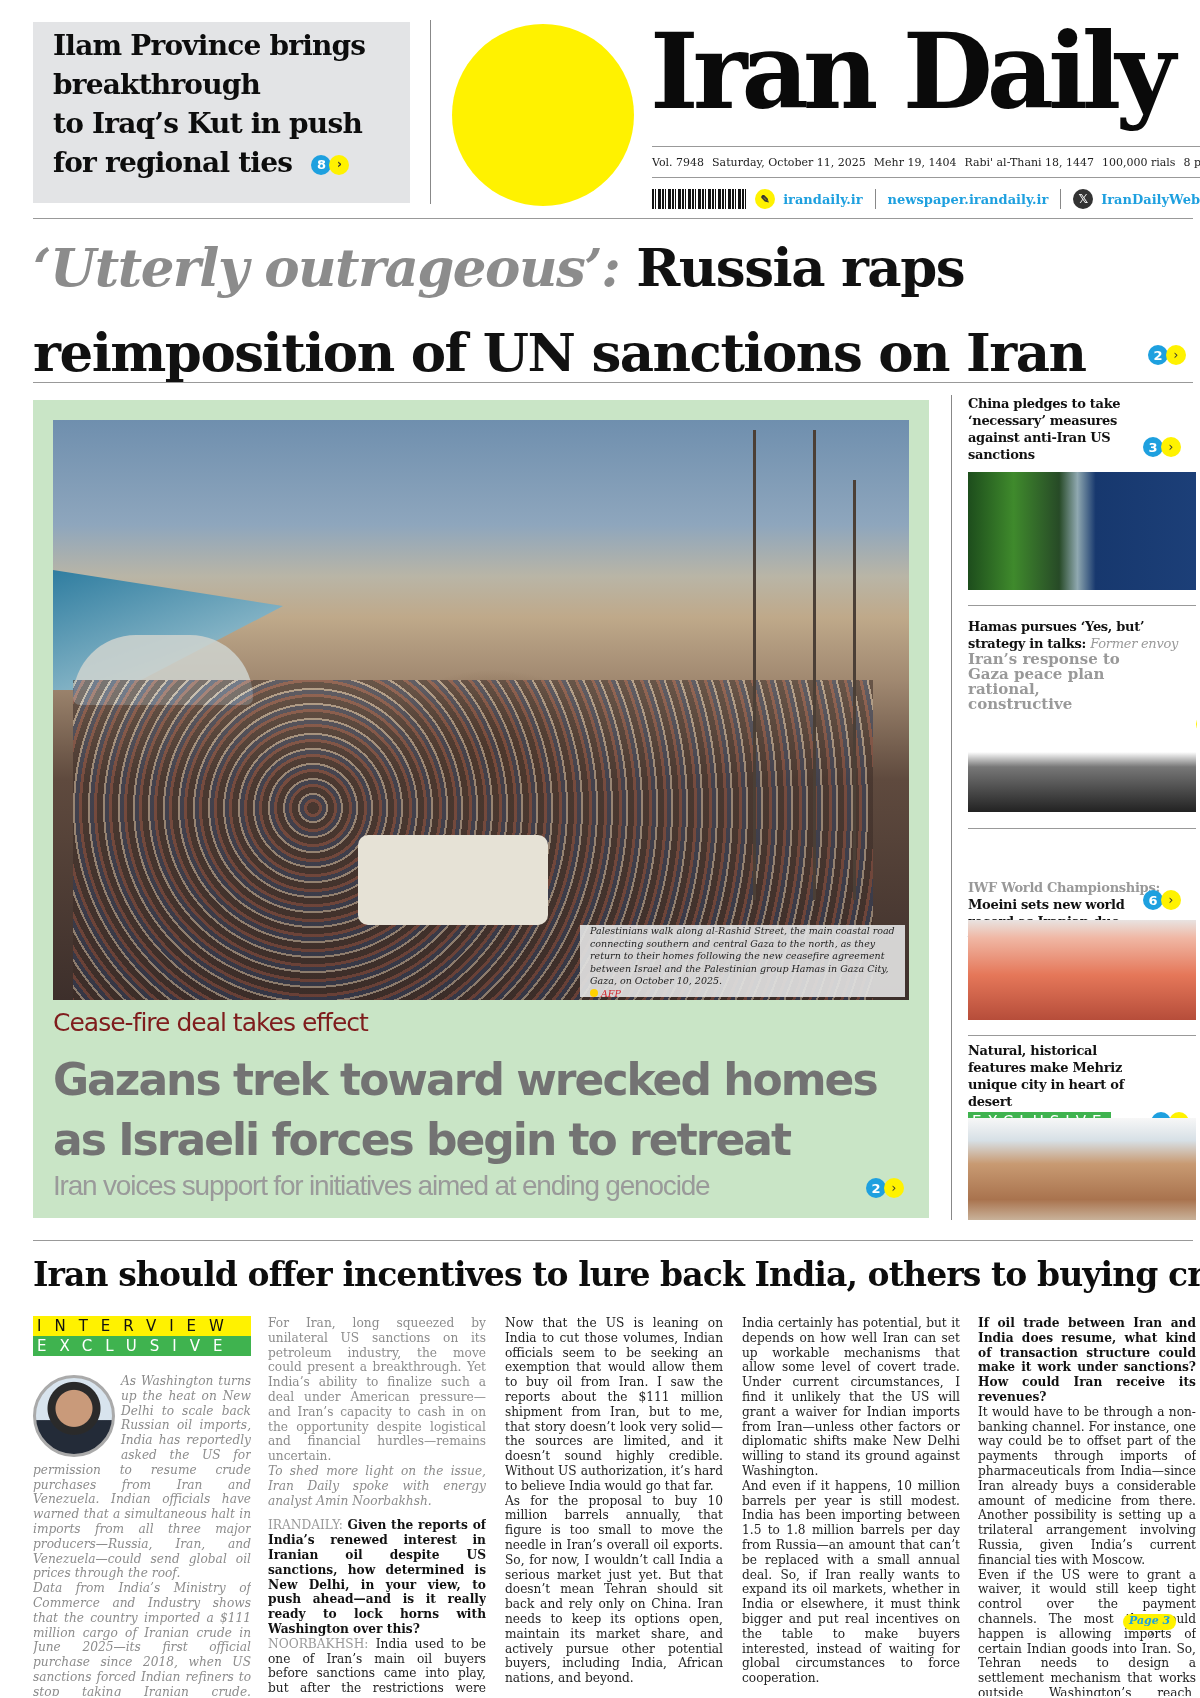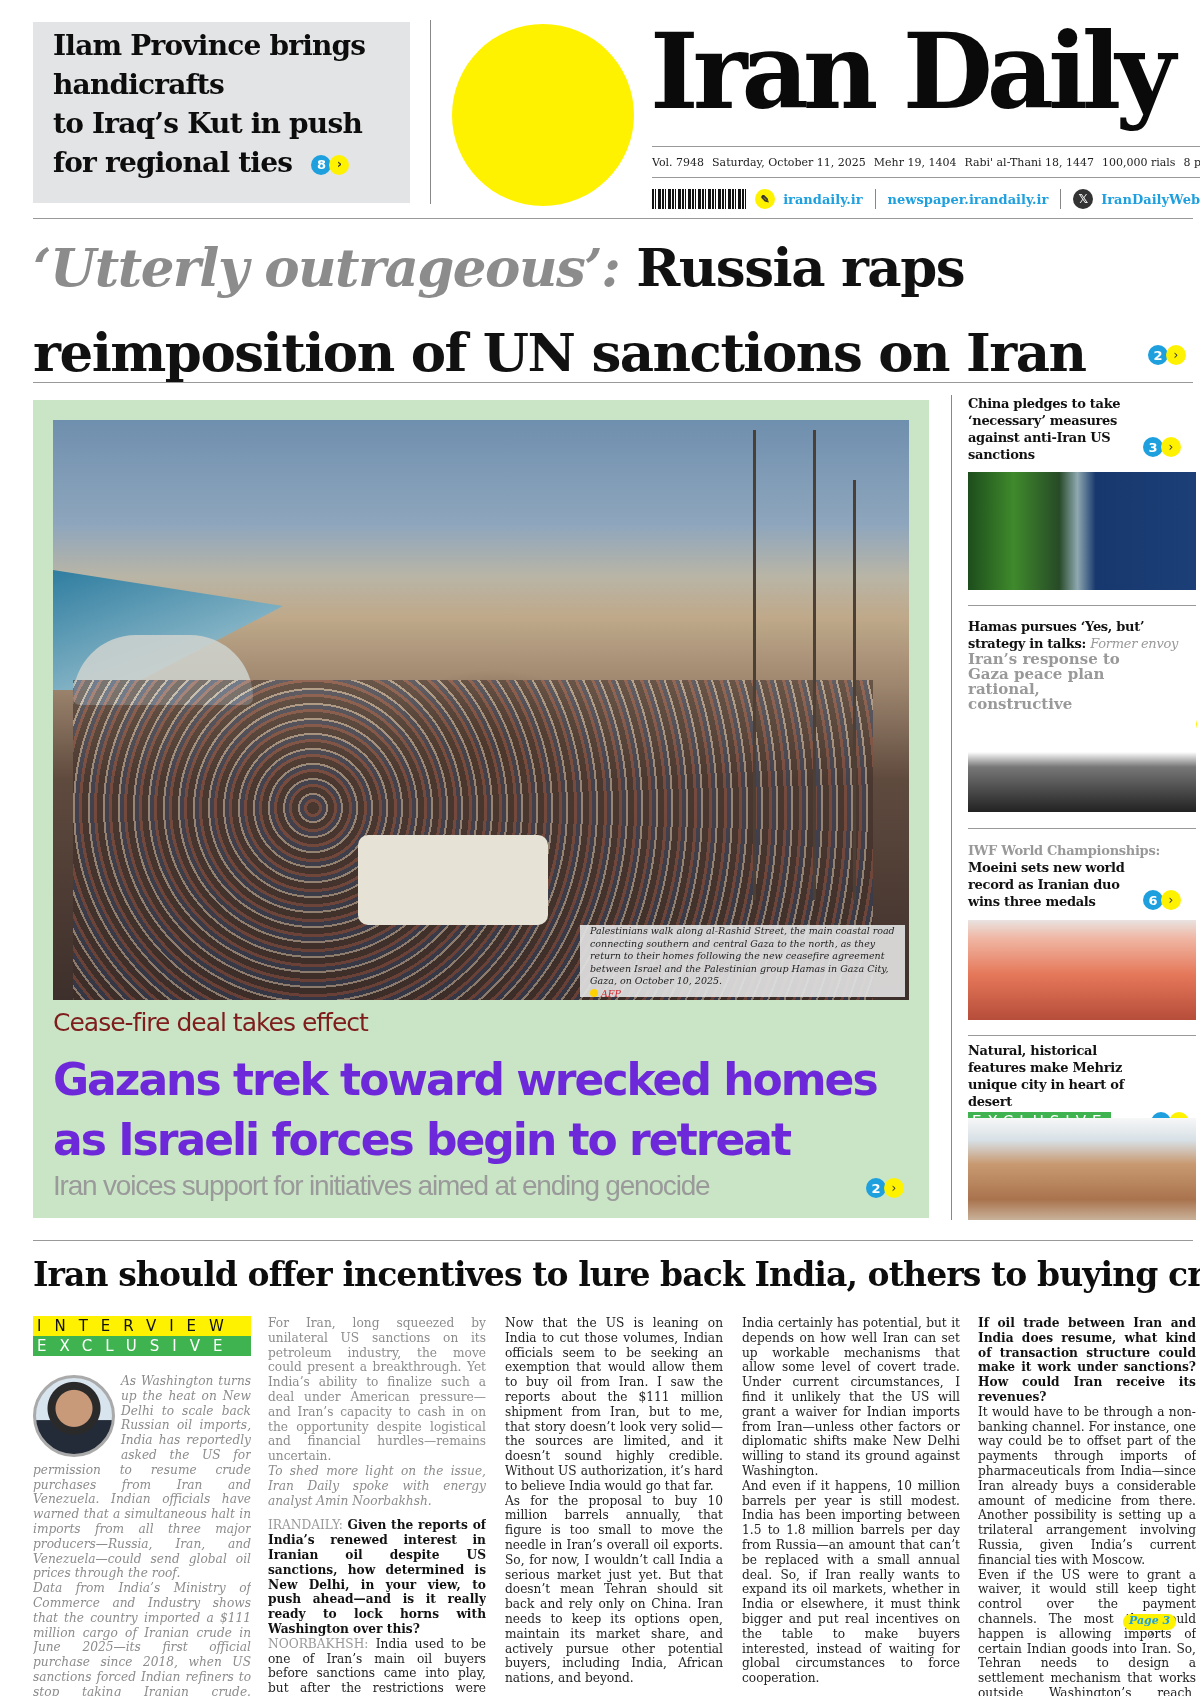--- a/index.html
+++ b/index.html
@@ -39,30 +39,30 @@
   .photo .sea { position: absolute; left: 0; top: 150px; width: 230px; height: 120px; background: linear-gradient(160deg, #2f7da0, #7fb0c3 60%, #d8cbb0); clip-path: polygon(0 0, 100% 30%, 30% 100%, 0 100%); }
   .photo .crowd { position: absolute; left: 20px; top: 260px; width: 800px; height: 320px; background: repeating-radial-gradient(circle at 30% 40%, #3a2b26 0 6px, #8a4d3f 6px 9px, #2e3c5a 9px 13px, #c9b7a0 13px 15px); opacity: 0.55; }
   .photo .tent { position: absolute; left: 20px; top: 215px; width: 180px; height: 70px; border-radius: 90px 90px 10px 10px; background: #cfd3cf; opacity: 0.85; }
   .photo .van { position: absolute; left: 305px; top: 415px; width: 190px; height: 90px; background: #e6e2d6; border-radius: 10px; }
   .photo .pole { position: absolute; top: 10px; width: 3px; height: 470px; background: #4b3f36; }
   .caption { left: 580px; top: 925px; width: 325px; height: 72px; background: rgba(225,225,225,0.92); padding: 0 10px; font-style: italic; font-size: 9.5px; line-height: 12.5px; color: #222; }
   .caption .credit { color: #d2232a; }
   .caption .dot { display: inline-block; width: 8px; height: 8px; border-radius: 50%; background: #ffd200; margin-right: 3px; }
 
   .kicker { left: 53px; top: 1008px; font-family: "DejaVu Sans", sans-serif; font-size: 25px; color: #7f1d1d; letter-spacing: -1px; }
-  .feature-head { left: 53px; top: 1050px; font-family: "DejaVu Sans", sans-serif; font-weight: bold; font-size: 44px; line-height: 60px; letter-spacing: -2px; color: #6d28d9; }
+  .feature-head { left: 53px; top: 1050px; font-family: "DejaVu Sans", sans-serif; font-weight: bold; font-size: 44px; line-height: 60px; letter-spacing: -2px; color: #737373; }
   .feature-sub { left: 53px; top: 1170px; font-family: Liberation Sans, sans-serif; font-size: 28px; color: #9a9a9a; letter-spacing: -1.2px; white-space: nowrap; }
   .feature-ref { left: 866px; top: 1178px; }
 
   .vline-mid { left: 951px; top: 395px; width: 1px; height: 825px; background: #888; }
 
   
   .side { left: 968px; width: 228px; }
   .side h3 { font-family: "DejaVu Serif", serif; font-weight: bold; font-size: 13px; line-height: 17px; letter-spacing: -0.3px; }
-  .side .gray { color: #999; }
+  .side .gray { color: #999; margin-top: 37px; }
   .side .sub { font-size: 15px; line-height: 15px; color: #999; font-weight: bold; }
   .tag { display: inline-block; background: #3fb34f; color: #fff; font-family: "DejaVu Sans", sans-serif; font-size: 15px; letter-spacing: 6px; padding: 0 4px; line-height: 20px; }
   .img { border: none; }
   .img-china { background: linear-gradient(90deg, #1d4d1c 0%, #3f8a2c 20%, #274a27 40%, #8fa8b0 48%, #17386e 56%, #1c3f78 100%); }
   .img-hamas { background: linear-gradient(180deg, #fff 0%, #fff 40%, #777 55%, #222 100%); }
   .img-weight { background: linear-gradient(180deg, #e8e3e1 0%, #f0b7a4 18%, #e57759 55%, #b64d3a 100%); }
   .img-house { background: linear-gradient(180deg, #f7f7f7 0%, #d7e0e6 22%, #c89a72 45%, #a9734e 80%, #c9b29a 100%); }
 
   
   .article-head { left: 33px; top: 1255px; font-family: "DejaVu Serif", serif; font-weight: bold; font-size: 33px; letter-spacing: -0.9px; color: #0d0d0d; white-space: nowrap; }
@@ -75,21 +75,21 @@
   .col b { color: #111; }
   .col .spk { color: #999; font-weight: normal; }
   .page3 { display: inline-flex; align-items: center; background: #fff200; border-radius: 8px; padding: 0 6px; font-style: italic; font-size: 11px; font-weight: bold; color: #1ea0df; height: 16px; flex-direction: column; }
 </style>
 </head>
 <body>
 
 <div class="abs teaser-box">
   <h2>
     <span>Ilam Province brings</span><br>
-    <span>handicrafts</span><br>
+    <span>breakthrough</span><br>
     <span>to Iraq’s Kut in push</span><br>
     <span>for regional ties</span>
     <span class="pageref" style="margin-left:10px;vertical-align:middle">
       <span class="num">8</span>
         <span class="arr">›</span>
     </span>
   </h2>
 </div>
 
 <div class="abs vline-top"></div>

